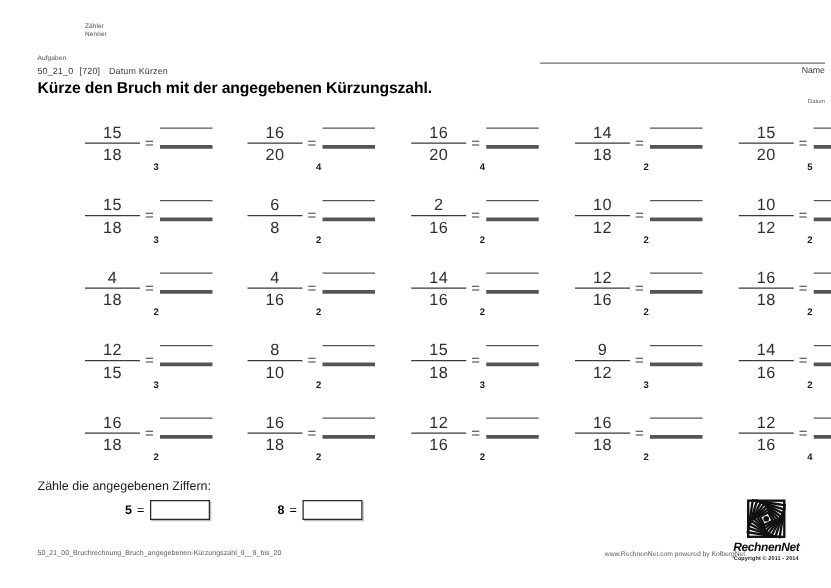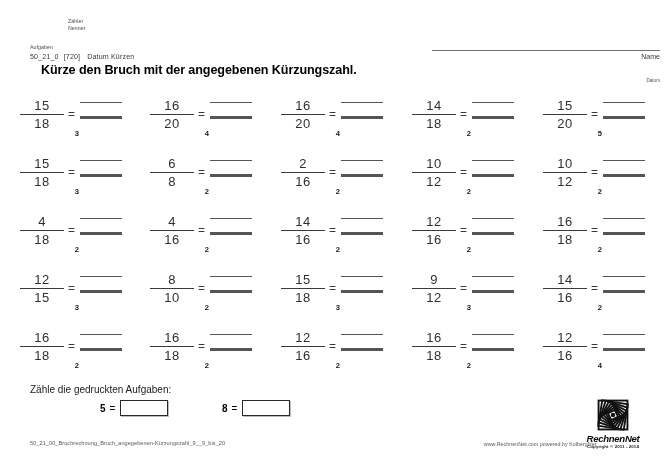--- a/index.html
+++ b/index.html
@@ -41,21 +41,21 @@
     font-size: 7.1px;
     color: #3a3a3a;
     white-space: nowrap;
     letter-spacing: 0.15px;
   }
   .header-code .sep { display: inline-block; width: 5px; }
   .header-code .sep2 { display: inline-block; width: 7px; }
 
   .title {
     position: absolute;
-    left: 41px;
+    left: 30px;
     top: 63px;
     font-size: 12.6px;
     font-weight: bold;
     color: #000;
     letter-spacing: -0.1px;
   }
 
   .name-rule {
     position: absolute;
     left: 432px;
@@ -86,20 +86,21 @@
   
   .grid {
     position: absolute;
     left: 0;
     top: 96px;
     width: 665px;
   }
   .row {
     position: relative;
     height: 58px;
+    margin-left: 48px;
   }
   .problem {
     position: absolute;
     top: 0;
     width: 130px;
     height: 52px;
   }
 
   
   .frac {
@@ -593,21 +594,21 @@
         <div class="equals">=</div>
         <div class="answer">
           <div class="line-thin"></div>
           <div class="line-thick"></div>
         </div>
         <div class="divisor">4</div>
       </div>
     </div>
   </div>
 
-<div class="count-title">Zähle die gedruckten Aufgaben:</div>
+<div class="count-title">Zähle die angegebenen Ziffern:</div>
 
 <div class="count-item a">
   <span class="count-digit">5</span>
   <span class="count-eq">=</span>
   <span class="count-box"></span>
 </div>
 
 <div class="count-item b">
   <span class="count-digit">8</span>
   <span class="count-eq">=</span>

